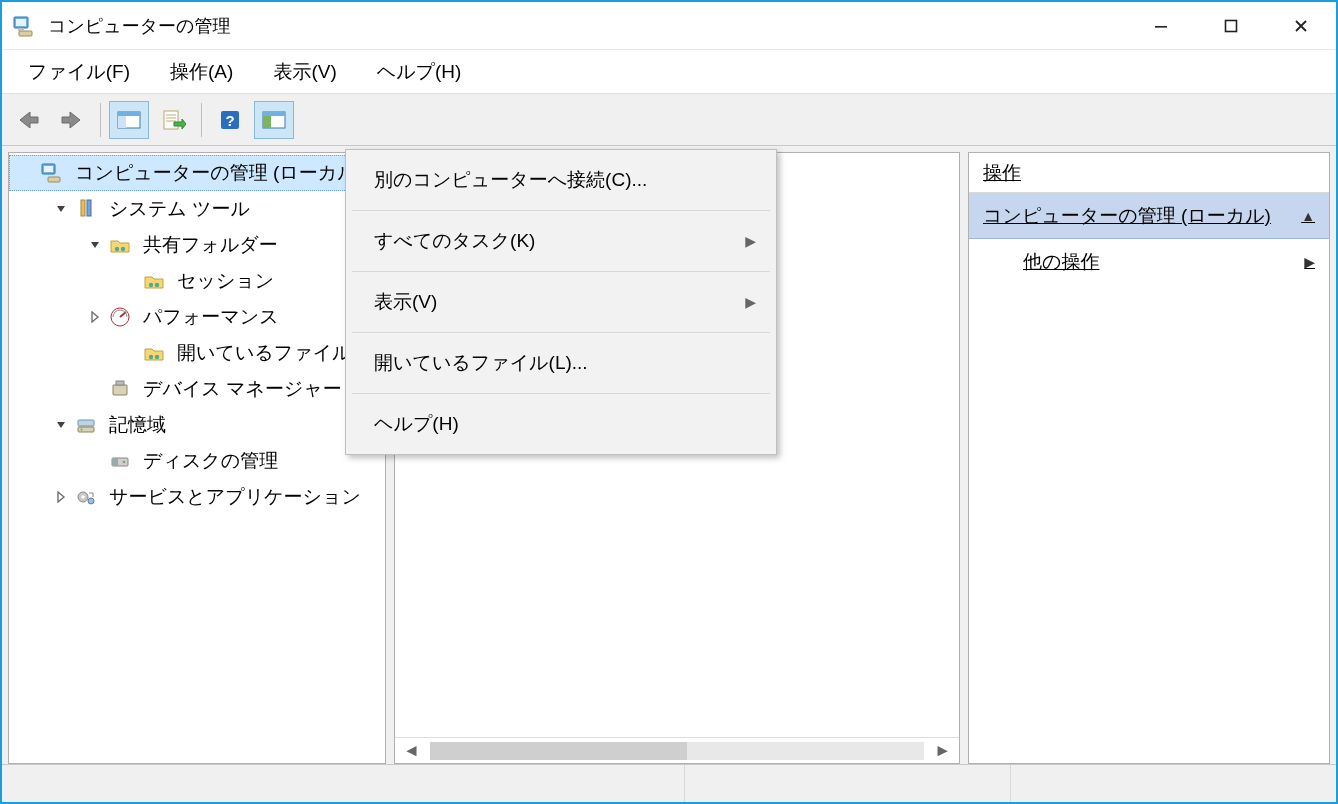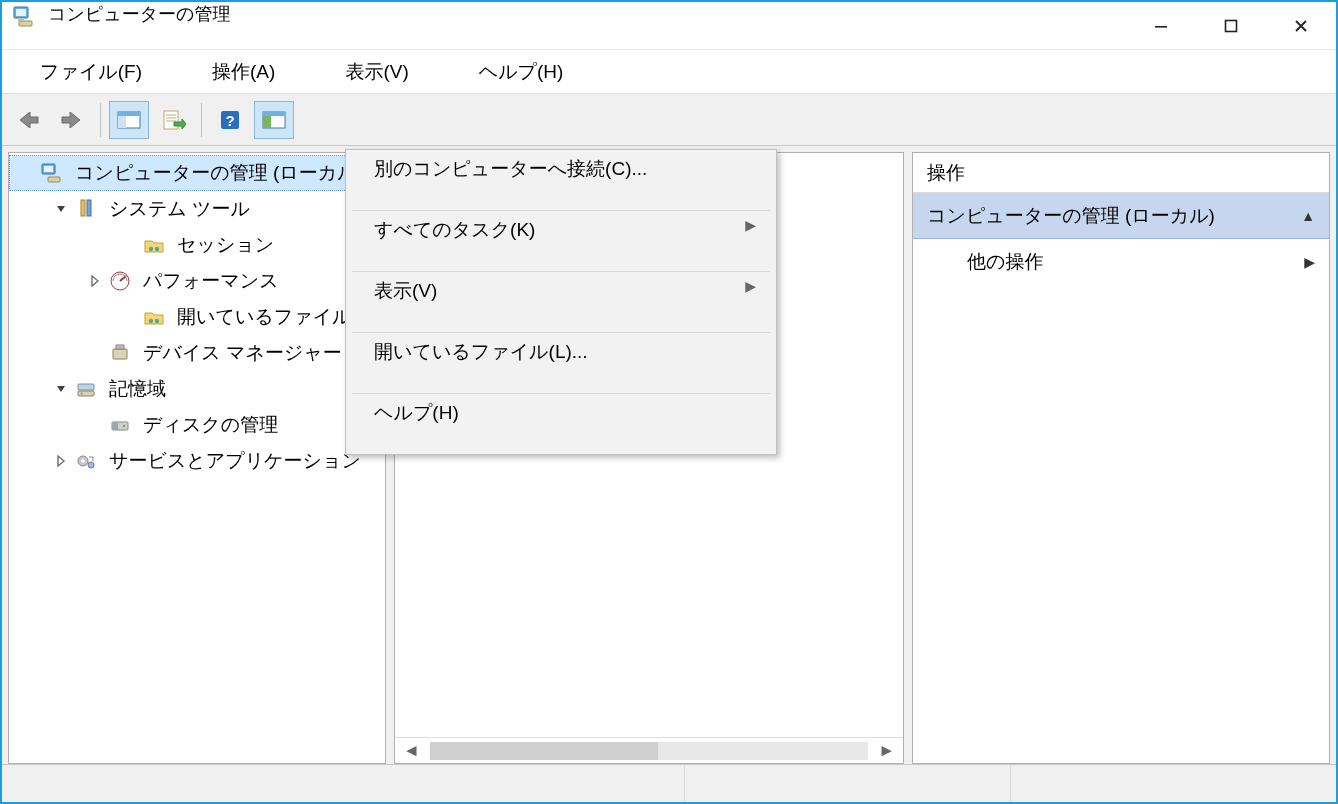--- a/index.html
+++ b/index.html
@@ -11,20 +11,21 @@
       height: 804px;
       overflow: hidden;
       border: 2px solid #1a9edc;
       display: flex;
       flex-direction: column;
     }
     
     .titlebar {
       height: 48px;
       display: flex;
+      align-items: center;
       background: #fff;
       border-bottom: 1px solid #e8e8e8;
     }
     .titlebar-icon {
       width: 28px; height: 28px;
       margin: 0 10px 0 8px;
       display: flex; align-items: center; justify-content: center;
     }
     .titlebar-title { font-size: 18px; flex: 0 0 auto; }
     .titlebar-spacer { flex: 1; }
@@ -32,23 +33,22 @@
     .win-control {
       width: 70px; height: 100%;
       display: flex; align-items: center; justify-content: center;
       font-size: 18px; color: #222;
     }
 
     
     .menubar {
       height: 44px;
       display: flex; align-items: center;
-      padding: 0 18px;
+      padding: 0 6px;
       border-bottom: 1px solid #e0e0e0;
-      gap: 30px;
     }
     .menubar-item { padding: 6px 20px; font-size: 19px; }
 
     
     .toolbar {
       height: 52px;
       display: flex; align-items: center;
       padding: 0 6px;
       background: #f0f0f0;
       border-bottom: 1px solid #c8c8c8;
@@ -78,21 +78,21 @@
       min-height: 0;
     }
     .panel {
       background: #fff;
       border: 1px solid #b0b0b0;
       display: flex; flex-direction: column;
       min-height: 0;
     }
     .panel-tree { width: 378px; }
     .panel-mid  { flex: 1; position: relative; }
-    .panel-actions { width: 418px; }
+    .panel-actions { width: 362px; text-decoration: underline; }
 
     
     .tree { padding: 2px 0; overflow: hidden; font-size: 19px; }
     .tree-row {
       display: flex; align-items: center;
       height: 36px; padding-right: 4px;
       white-space: nowrap; overflow: hidden;
     }
     .tree-ind { flex: 0 0 auto; } 
     .tree-exp {
@@ -140,21 +140,21 @@
       position: absolute;
       left: -50px; top: -4px;
       width: 432px;
       background: #f2f2f2;
       border: 1px solid #bfbfbf;
       box-shadow: 3px 3px 6px rgba(0,0,0,.25);
       padding: 6px 2px;
       z-index: 10;
     }
     .context-item {
-      display: flex; align-items: flex-start;
+      display: flex; align-items: center;
       height: 48px; padding: 0 18px 0 26px;
       font-size: 19px;
       justify-content: space-between;
     }
     .context-sep {
       height: 1px; background: #d8d8d8; margin: 6px 4px;
     }
     .ctx-arrow { color: #666; font-size: 14px; }
 
     
@@ -297,20 +297,36 @@
               <path d="M2 3 L10 3 L6 9 Z" fill="#404040"></path>
             </svg>
           </span>
           <span class="tree-icon">
             <svg width="22" height="22" viewBox="0 0 22 22">
               <rect x="6" y="2" width="4" height="16" fill="#e0c060" stroke="#a88a30"></rect>
               <rect x="12" y="2" width="4" height="16" fill="#7aa2d6" stroke="#456fa6"></rect>
             </svg>
           </span>
           <span class="tree-label">システム ツール</span>
+        </div>
+        <div class="tree-row">
+          <span class="tree-ind" style="width: 74px;"></span>
+          <span class="tree-exp">
+            <svg width="12" height="12" viewBox="0 0 12 12">
+              <path d="M2 3 L10 3 L6 9 Z" fill="#404040"></path>
+            </svg>
+          </span>
+          <span class="tree-icon">
+            <svg width="22" height="22" viewBox="0 0 22 22">
+              <path d="M2 7h7l2 2h9v9H2z" fill="#f5d77a" stroke="#c2a23a"></path>
+              <circle cx="8" cy="15" r="2.2" fill="#5a8"></circle>
+              <circle cx="14" cy="15" r="2.2" fill="#5a8"></circle>
+            </svg>
+          </span>
+          <span class="tree-label">共有フォルダー</span>
         </div>
         <div class="tree-row">
           <span class="tree-ind" style="width: 108px;"></span>
           <span class="tree-exp"></span>
           <span class="tree-icon">
             <svg width="22" height="22" viewBox="0 0 22 22">
               <path d="M2 7h7l2 2h9v9H2z" fill="#f5d77a" stroke="#c2a23a"></path>
               <circle cx="8" cy="15" r="2.2" fill="#5a8"></circle>
               <circle cx="14" cy="15" r="2.2" fill="#5a8"></circle>
             </svg>

